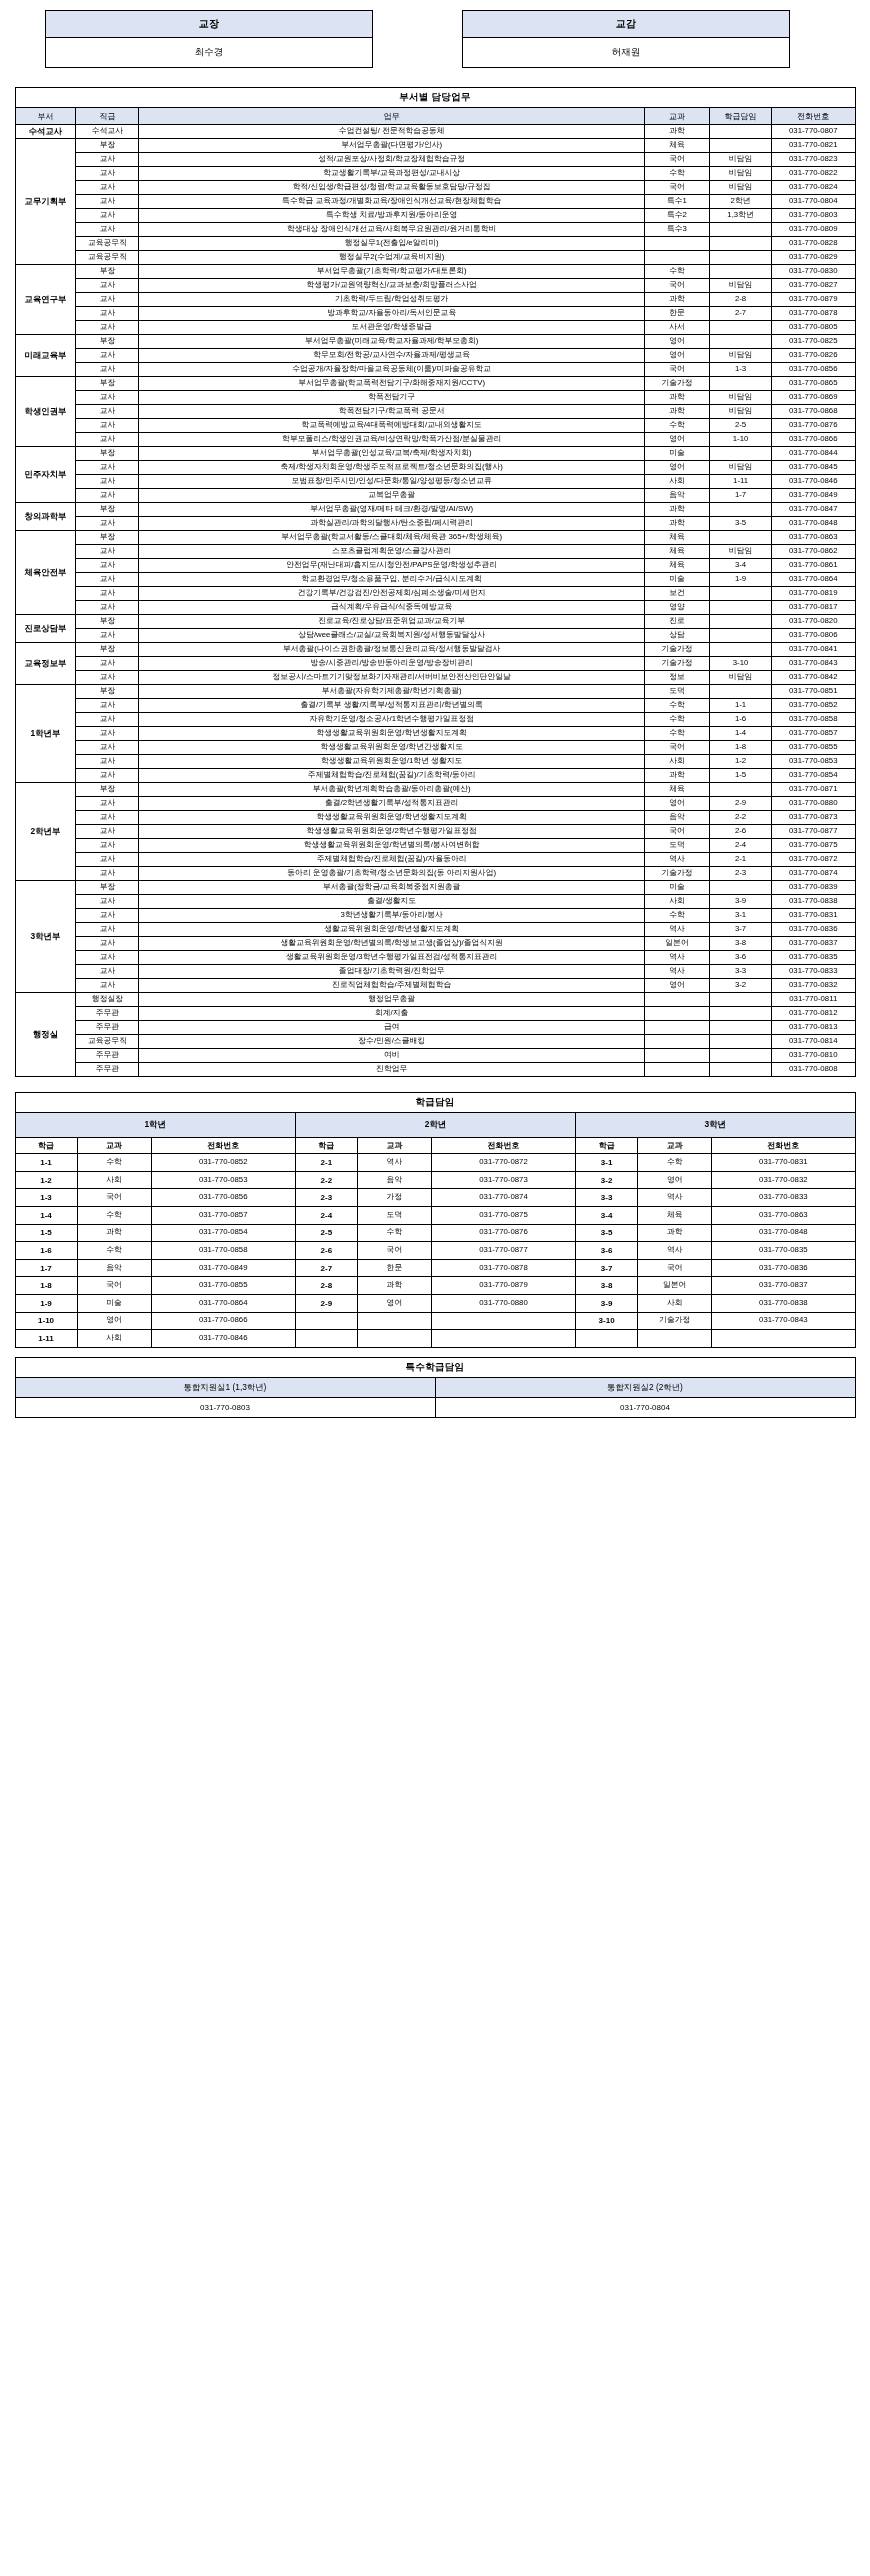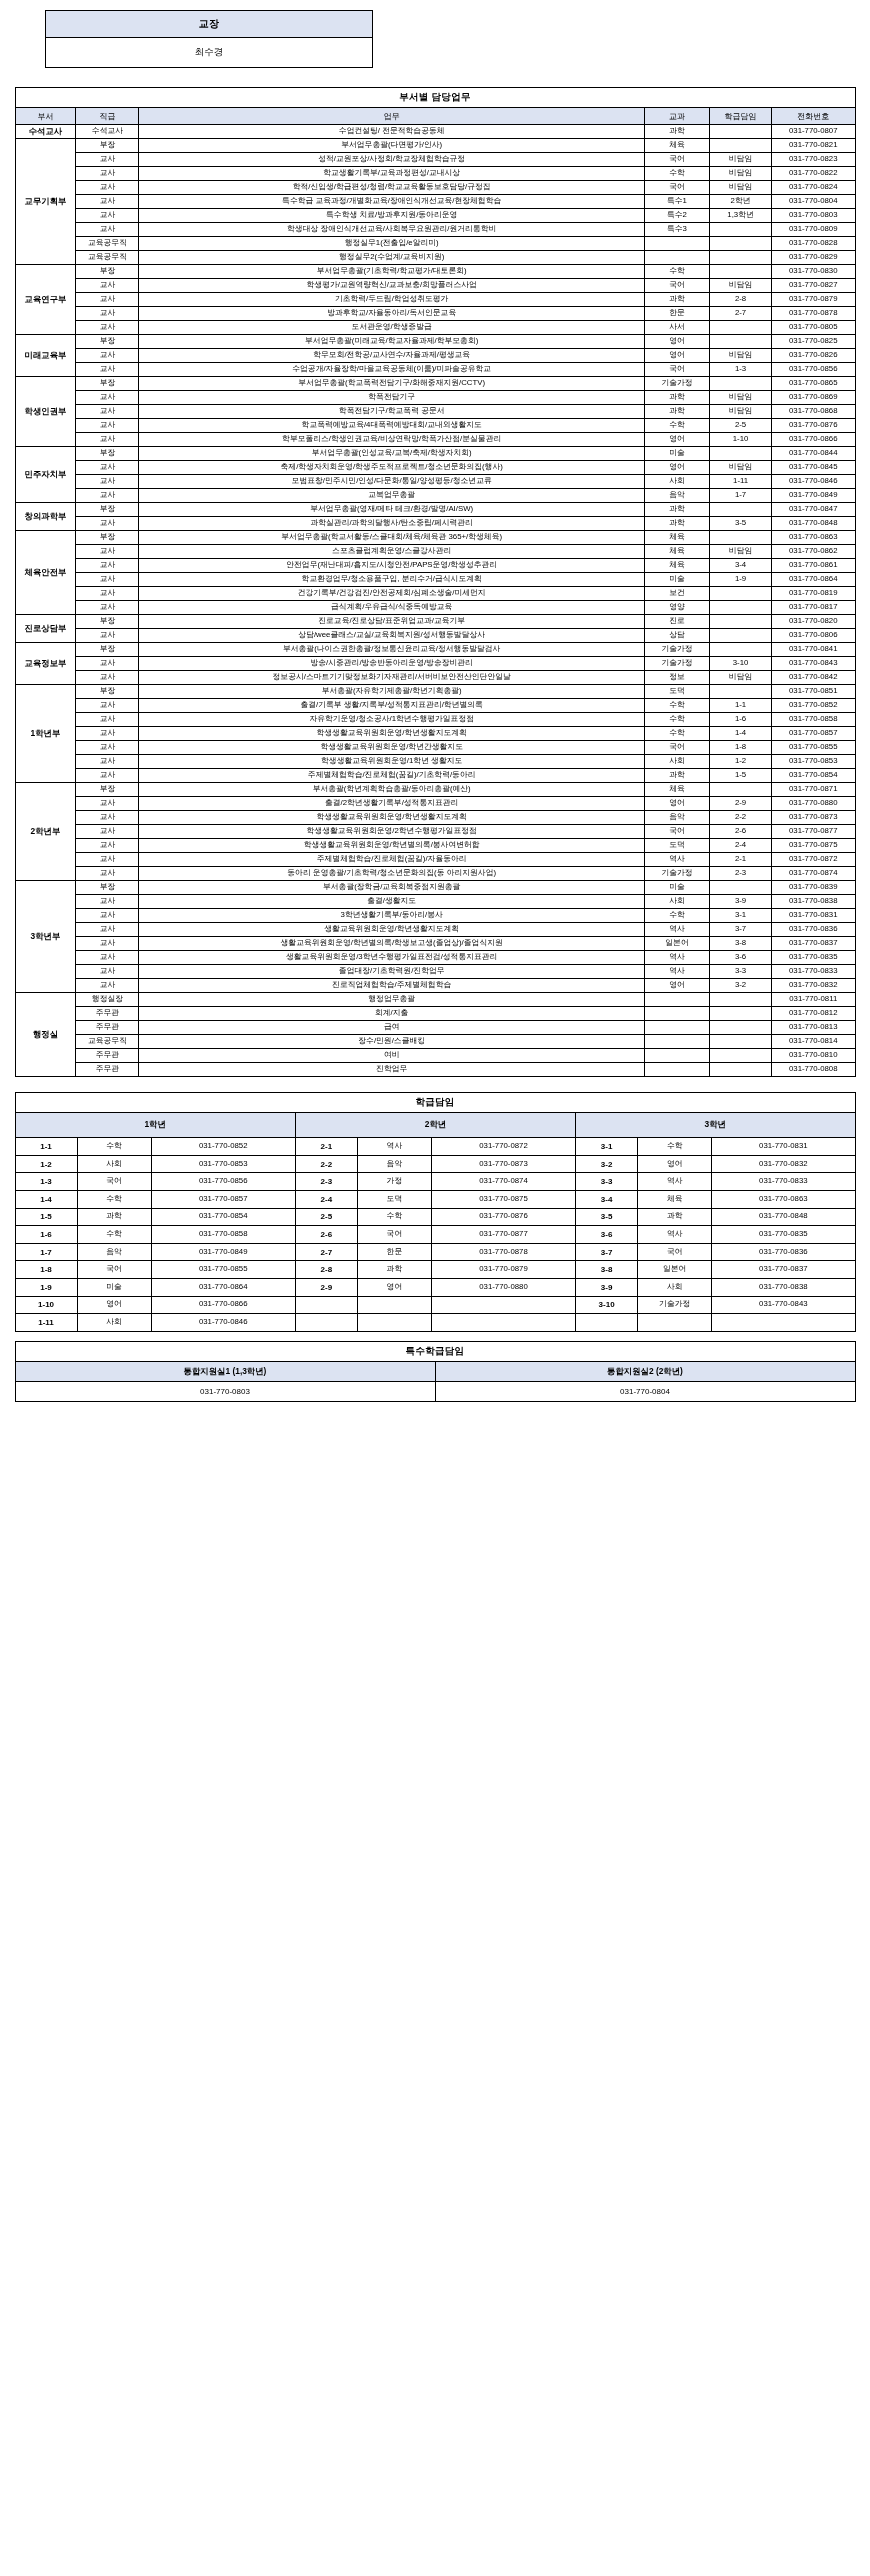--- a/index.html
+++ b/index.html
@@ -132,39 +132,43 @@
   table.grid.homeroom {
     border: 1.4px solid #000;
   }
 
   
   table.grid.special {
     border: 1.4px solid #000;
   }
   table.grid.special th.sp-head {
     background: #dce3f2;
-    font-weight: bold;
+    font-weight: normal;
     font-size: 8.4px;
     height: 20px;
   }
   table.grid.special td.sp-val {
     height: 20px;
     font-size: 8px;
   }
   .col-sep { border-left: 1.4px solid #000 !important; }
 </style>
 </head>
 <body>
 
 <div class="page">
 
   <div class="leader-row">
     <div class="leader-box">
       <div class="lb-title">교장</div>
       <div class="lb-name">최수경</div>
+    </div>
+    <div class="leader-box">
+      <div class="lb-title">교감</div>
+      <div class="lb-name">허재원</div>
     </div>
   </div>
 
   <table class="grid main">
     <colgroup>
       <col style="width:57px">
       <col style="width:59px">
       <col style="width:473px">
       <col style="width:61px">
       <col style="width:58px">
@@ -693,20 +697,31 @@
     </colgroup>
     <thead>
       <tr>
         <th class="banner" colspan="9">학급담임</th>
       </tr>
       <tr>
         <th class="gradehead" colspan="3">1학년</th>
         <th class="gradehead col-sep" colspan="3">2학년</th>
         <th class="gradehead col-sep" colspan="3">3학년</th>
       </tr>
+      <tr>
+        <th class="sub">학급</th>
+        <th class="sub">교과</th>
+        <th class="sub">전화번호</th>
+        <th class="sub col-sep">학급</th>
+        <th class="sub">교과</th>
+        <th class="sub">전화번호</th>
+        <th class="sub col-sep">학급</th>
+        <th class="sub">교과</th>
+        <th class="sub">전화번호</th>
+      </tr>
     </thead>
     <tbody id="homeroom-tbody">
         <tr>
           <td class="cls">1-1</td>
           <td>수학</td>
           <td class="phone">031-770-0852</td>
           <td class="cls col-sep">2-1</td>
           <td>역사</td>
           <td class="phone">031-770-0872</td>
           <td class="cls col-sep">3-1</td>

